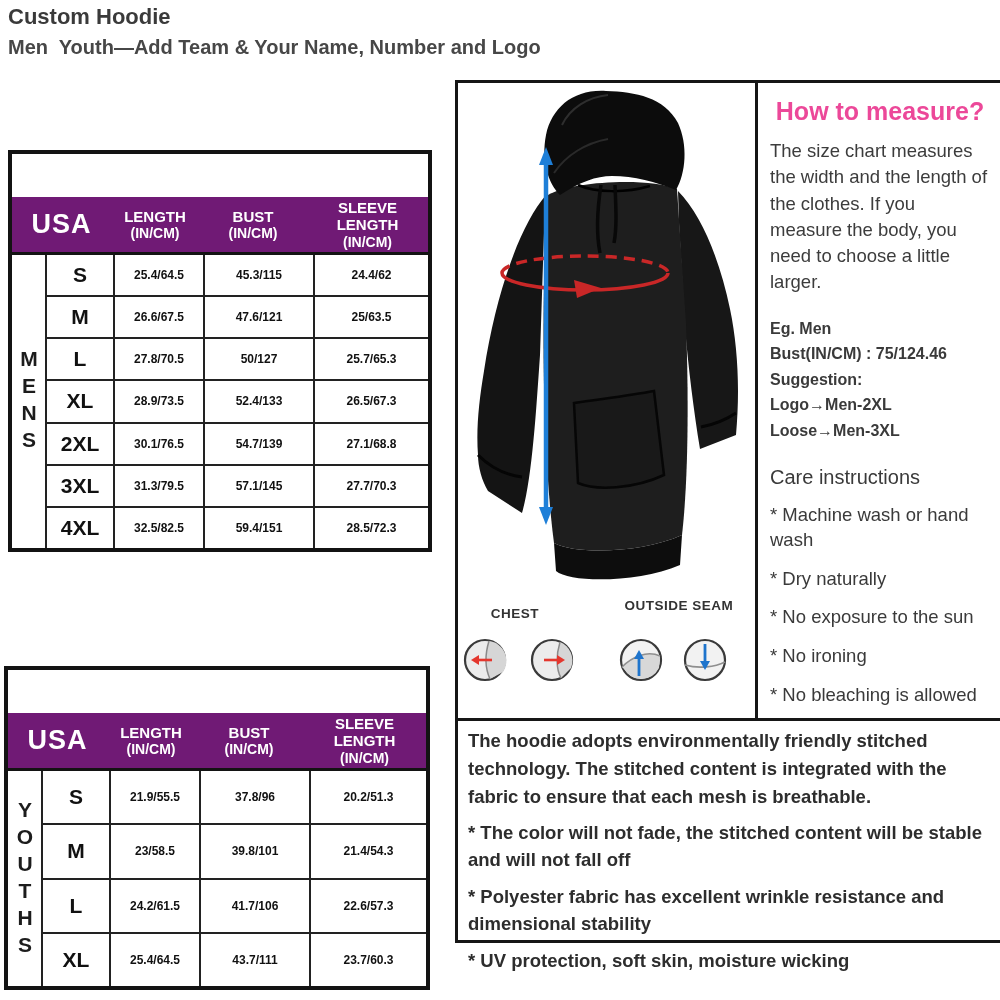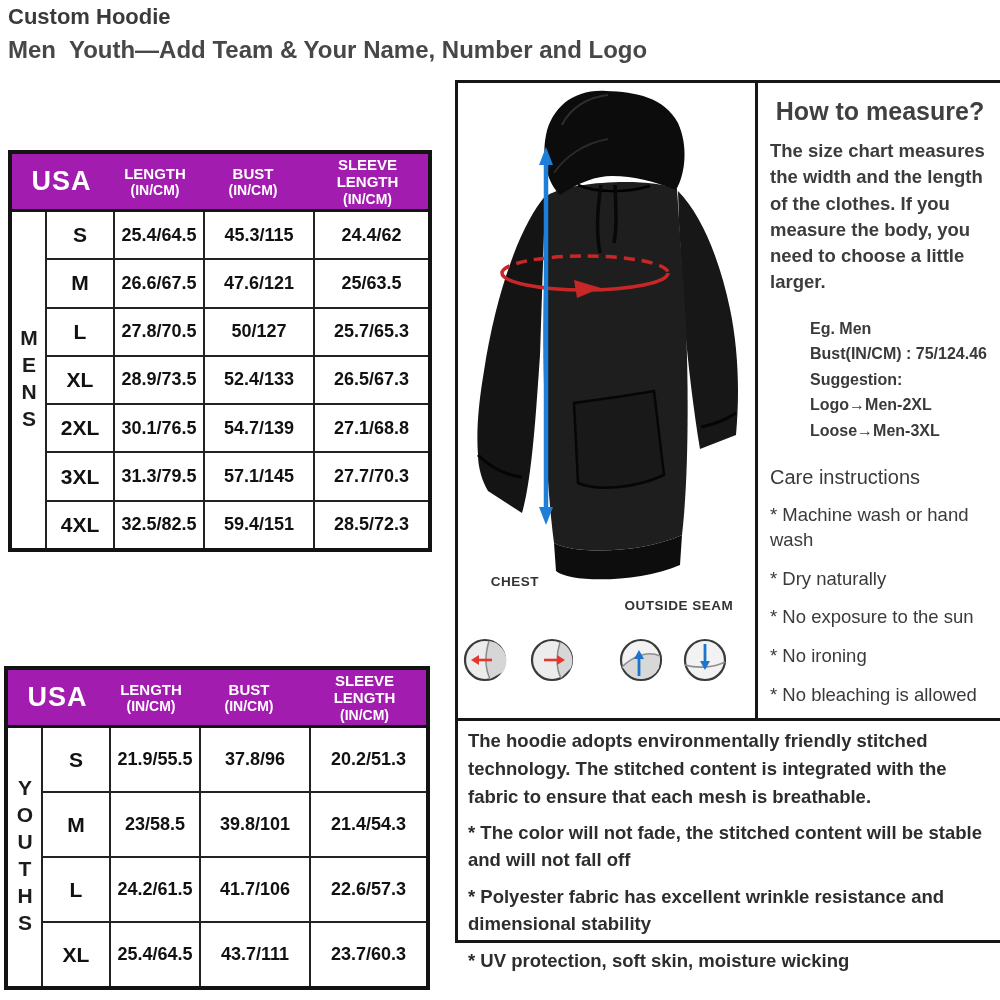--- a/index.html
+++ b/index.html
@@ -3,63 +3,63 @@
 <meta charset="utf-8">
 <style>
   html,body{margin:0;padding:0;background:#fff;}
   *{box-sizing:border-box;}
   .canvas{
     position:relative;width:1000px;height:1000px;background:#ffffff;
     font-family:"Liberation Sans","DejaVu Sans",sans-serif;color:#2e2e2e;overflow:hidden;
   }
   
   .page-title{position:absolute;left:8px;top:4px;font-size:22px;font-weight:700;color:#3a3a3a;white-space:pre-wrap;}
-  .page-subtitle{position:absolute;left:8px;top:36px;font-size:24px;font-weight:600;color:#474747;white-space:pre-wrap;}
+  .page-subtitle{position:absolute;left:8px;top:36px;font-size:20px;font-weight:600;color:#474747;white-space:pre-wrap;}
 
   
   .size-table{position:absolute;border:4px solid #131313;background:#fff;display:flex;flex-direction:column;}
   .st-mens{left:8px;top:150px;width:424px;height:402px;}
   .st-youths{left:4px;top:666px;width:426px;height:324px;}
-  .st-header{display:grid;grid-template-columns:33px 66px 88px 108px 1fr;background:#a21caf;color:#fff;
-    border-bottom:3px solid #131313;height:58px;flex:0 0 58px;align-items:center;}
+  .st-header{display:grid;grid-template-columns:33px 66px 88px 108px 1fr;background:#701a75;color:#fff;
+    border-bottom:3px solid #131313;height:58px;flex:0 0 58px;align-items:center;margin-top:43px;}
   .st-header .usa{grid-column:1 / span 2;text-align:center;font-size:27px;font-weight:700;letter-spacing:1px;}
   .st-header .colhead{text-align:center;font-weight:700;line-height:1.15;}
   .st-header .colhead .l1{font-size:15px;}
   .st-header .colhead .l2{font-size:14px;}
   .st-body{flex:1;display:grid;grid-template-columns:33px 66px 88px 108px 1fr;gap:2px;background:#222;}
   .st-cell{background:#fff;display:flex;align-items:center;justify-content:center;}
   .st-group{background:#fff;display:flex;align-items:center;justify-content:center;}
   .st-group span{writing-mode:vertical-rl;text-orientation:upright;font-weight:700;font-size:21px;letter-spacing:4px;color:#1c1c1c;}
   .st-size{font-size:21px;font-weight:700;color:#111;}
-  .st-val{font-size:18px;font-weight:700;color:#111;}
+  .st-val{font-size:12px;font-weight:700;color:#111;}
   .rows7{grid-template-rows:repeat(7,1fr);}
   .rows4{grid-template-rows:repeat(4,1fr);}
 
   
   .info-box{position:absolute;left:455px;top:80px;width:545px;height:863px;border:3px solid #161616;border-right:none;display:flex;flex-direction:column;}
   .info-top{flex:0 0 635px;display:flex;min-height:0;}
   .hoodie-panel{flex:0 0 297px;position:relative;border-right:3px solid #161616;}
   .measure-panel{flex:1;padding:6px 10px 0 12px;}
   .info-bottom{flex:1;border-top:3px solid #161616;padding:6px 12px 0 10px;}
 
   
-  .howto-heading{font-size:25px;font-weight:700;color:#404040;text-align:center;margin-top:8px;}
-  .howto-body{font-size:18.5px;font-weight:700;color:#3c3c3c;line-height:1.42;margin-top:12px;}
-  .eg-block{margin-top:20px;margin-left:40px;}
+  .howto-heading{font-size:25px;font-weight:700;color:#ec4899;text-align:center;margin-top:8px;}
+  .howto-body{font-size:18.5px;font-weight:400;color:#3c3c3c;line-height:1.42;margin-top:12px;}
+  .eg-block{margin-top:20px;}
   .eg-line{font-size:16px;font-weight:700;color:#3a3a3a;line-height:1.6;}
   .care-heading{font-size:20px;font-weight:500;color:#3a3a3a;margin-top:22px;}
   .care-item{font-size:18.5px;font-weight:500;color:#3a3a3a;line-height:1.35;margin-top:14px;}
 
   
   .desc-intro{font-size:18.5px;font-weight:600;color:#2d2d2d;line-height:1.5;}
   .desc-bullet{font-size:18.5px;font-weight:600;color:#2d2d2d;line-height:1.45;margin-top:10px;}
 
   
   .diagram-label{position:absolute;font-size:13.5px;font-weight:700;color:#333;text-align:center;letter-spacing:.5px;}
-  .chest-label{left:7px;top:491px;width:100px;}
+  .chest-label{left:7px;top:523px;width:100px;}
   .seam-label{left:150px;top:515px;width:142px;}
   .measure-icon{position:absolute;width:44px;height:44px;}
   .mi-1{left:5px;top:555px;}
   .mi-2{left:72px;top:555px;}
   .mi-3{left:161px;top:555px;}
   .mi-4{left:225px;top:555px;}
 </style>
 </head>
 <body>
 

